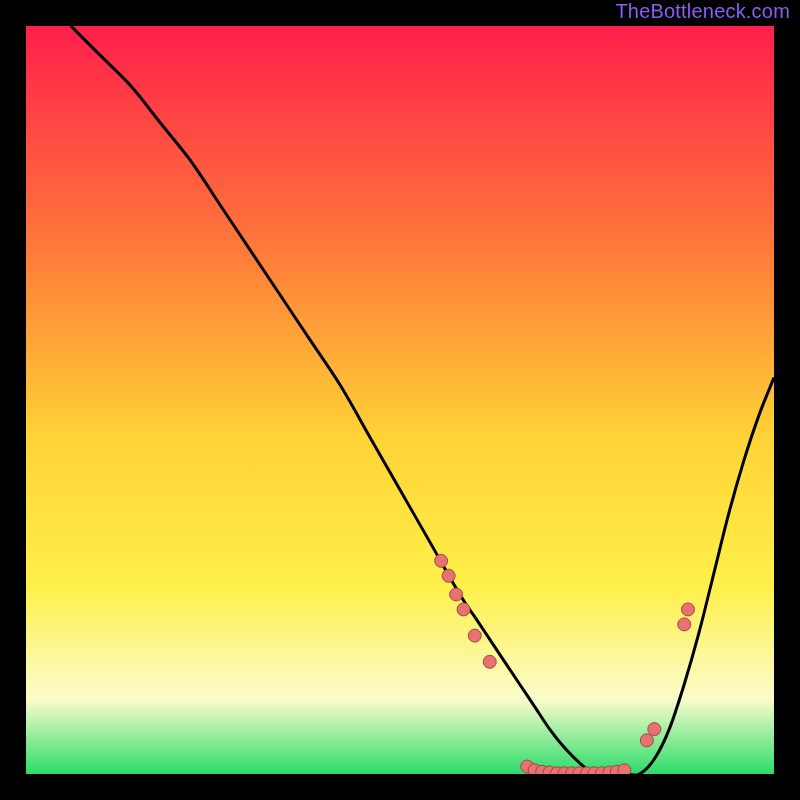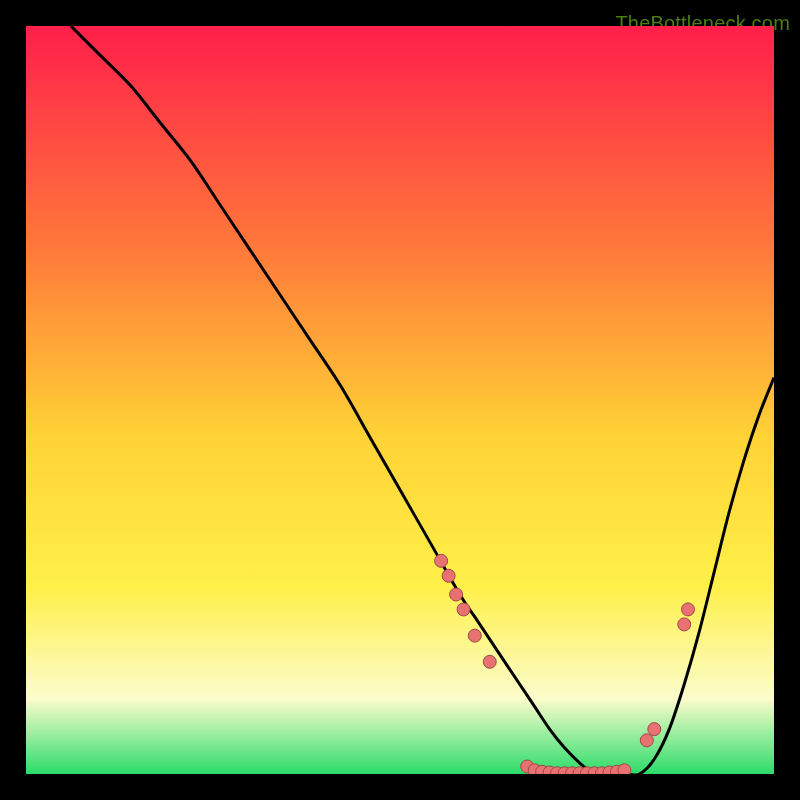--- a/index.html
+++ b/index.html
@@ -21,23 +21,23 @@
   }
   .plot-area {
     position: absolute;
     left: 0;
     top: 0;
     width: 748px;
     height: 748px;
   }
   .attribution {
     position: absolute;
-    top: 12px;
+    top: 0;
     right: 10px;
-    color: #4d7c0f;
+    color: #8b5cf6;
     font-size: 20px;
     font-weight: 500;
     letter-spacing: 0.2px;
     margin-left: 26px;
   }
 </style>
 </head>
 <body>
 
 <div class="attribution">TheBottleneck.com</div>

